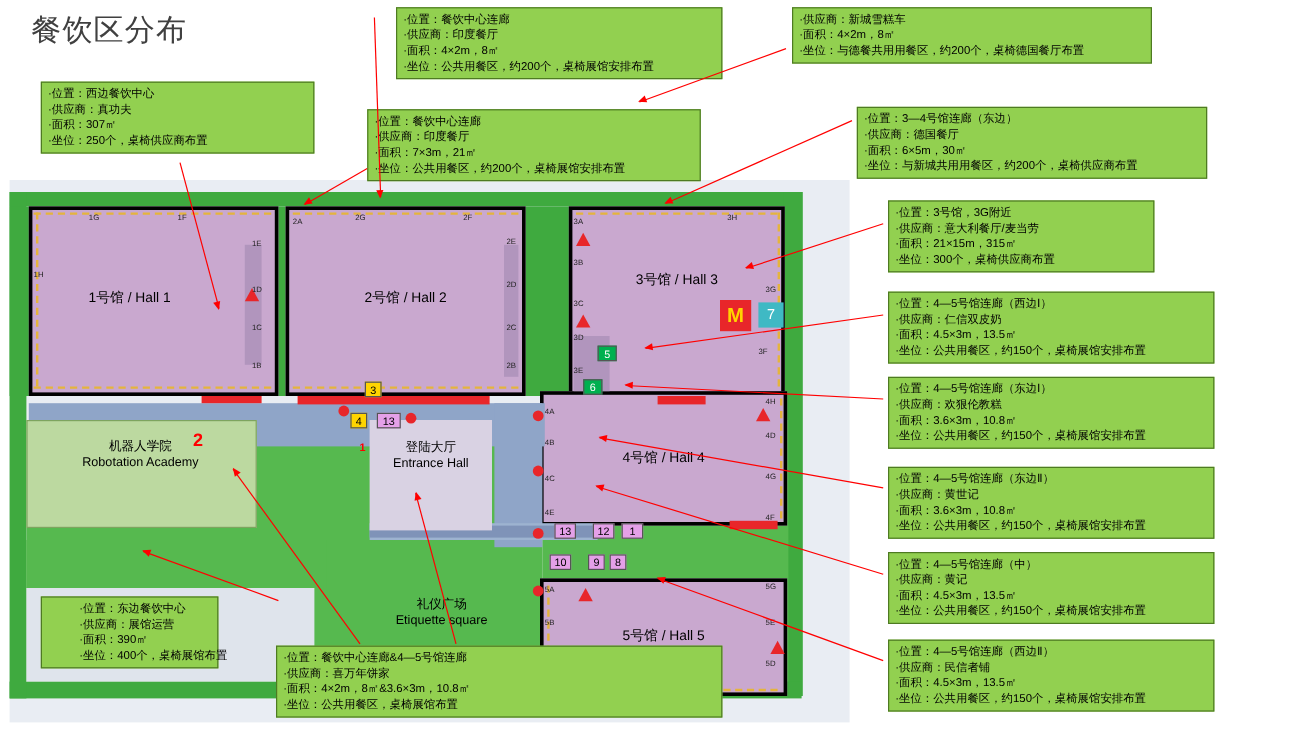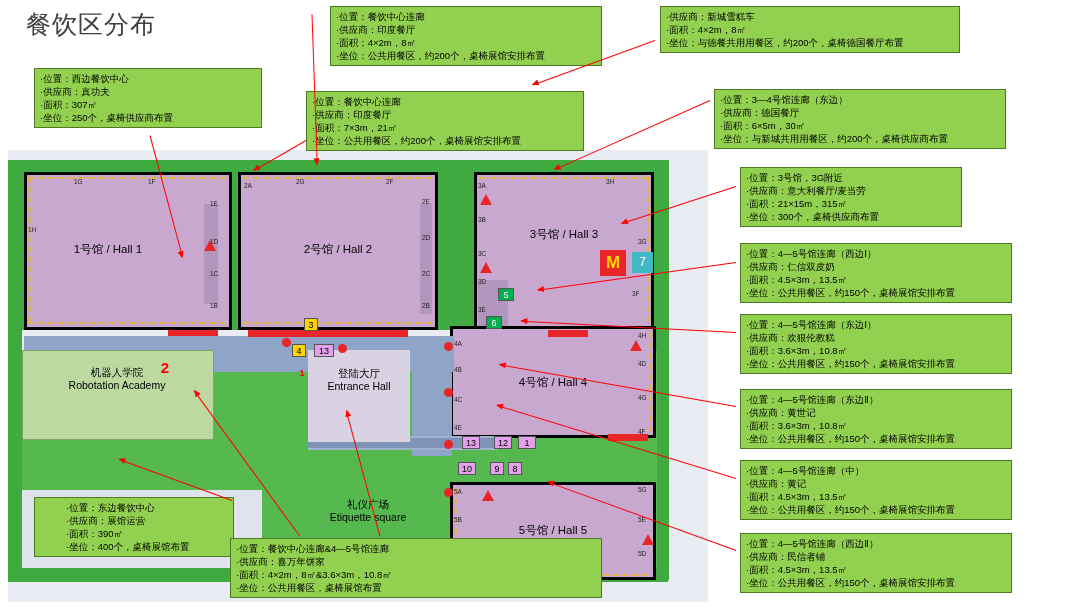--- a/index.html
+++ b/index.html
@@ -249,21 +249,21 @@
     <div>·坐位：公共用餐区，约150个，桌椅展馆安排布置</div>
   </div>
 
   <div class="callout" style="left:740px;top:533px;width:272px;">
     <div>·位置：4—5号馆连廊（西边Ⅱ）</div>
     <div>·供应商：民信者铺</div>
     <div>·面积：4.5×3m，13.5㎡</div>
     <div>·坐位：公共用餐区，约150个，桌椅展馆安排布置</div>
   </div>
 
-  <div class="callout" style="left:34px;top:497px;width:200px;padding-left:31px;">
+  <div class="callout" style="left:34px;top:497px;width:148px;padding-left:31px;">
     <div>·位置：东边餐饮中心</div>
     <div>·供应商：展馆运营</div>
     <div>·面积：390㎡</div>
     <div>·坐位：400个，桌椅展馆布置</div>
   </div>
 
   <div class="callout" style="left:230px;top:538px;width:372px;">
     <div>·位置：餐饮中心连廊&amp;4—5号馆连廊</div>
     <div>·供应商：喜万年饼家</div>
     <div>·面积：4×2m，8㎡&amp;3.6×3m，10.8㎡</div>

